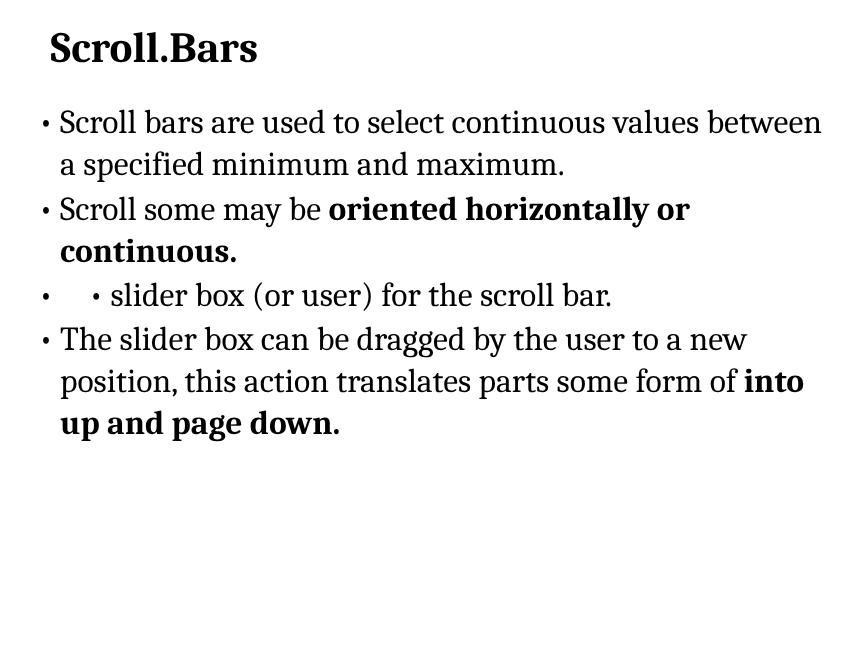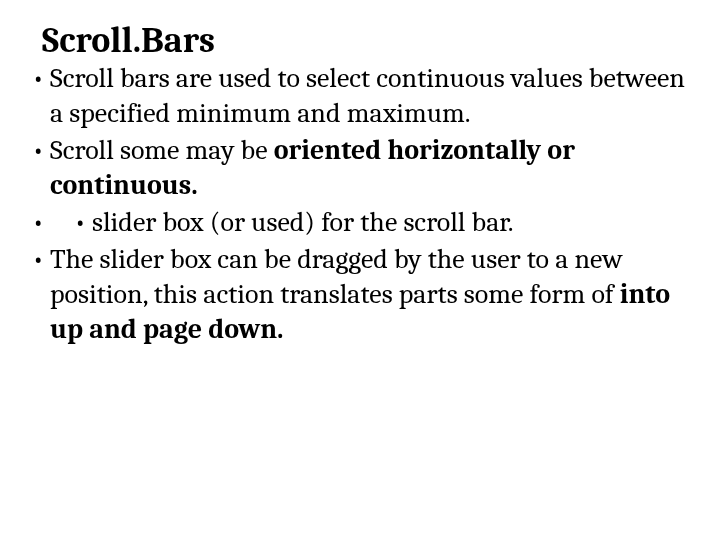--- a/index.html
+++ b/index.html
@@ -8,20 +8,21 @@
       height: 540px;
       background: #ffffff;
       font-family: Cambria, Georgia, 'Times New Roman', serif;
       color: #000000;
       padding: 20px 30px;
     }
     .title {
       font-size: 36px;
       font-weight: bold;
       margin-left: 12px;
+      margin-bottom: 24px;
     }
     .content {
       font-size: 28px;
       line-height: 1.25;
     }
     ul.outer {
       list-style: none;
       padding-left: 0;
     }
     ul.outer > li {
@@ -60,21 +61,21 @@
   <ul class="outer">
     <li>
       <span>Scroll bars are used to select continuous values between a specified minimum and maximum.</span>
     </li>
     <li>
       <span>Scroll some may be </span><span class="b">oriented horizontally or continuous.</span>
     </li>
     <li>
       <ul class="inner">
         <li>
-          <span>slider box (or used) for the scroll bar.</span>
+          <span>slider box (or user) for the scroll bar.</span>
         </li>
       </ul>
     </li>
     <li>
       <span>The slider box can be dragged by the user to a new position, this action translates parts some form of </span><span class="b">into up and page down.</span>
     </li>
   </ul>
 </div>
 
 </body></html>

